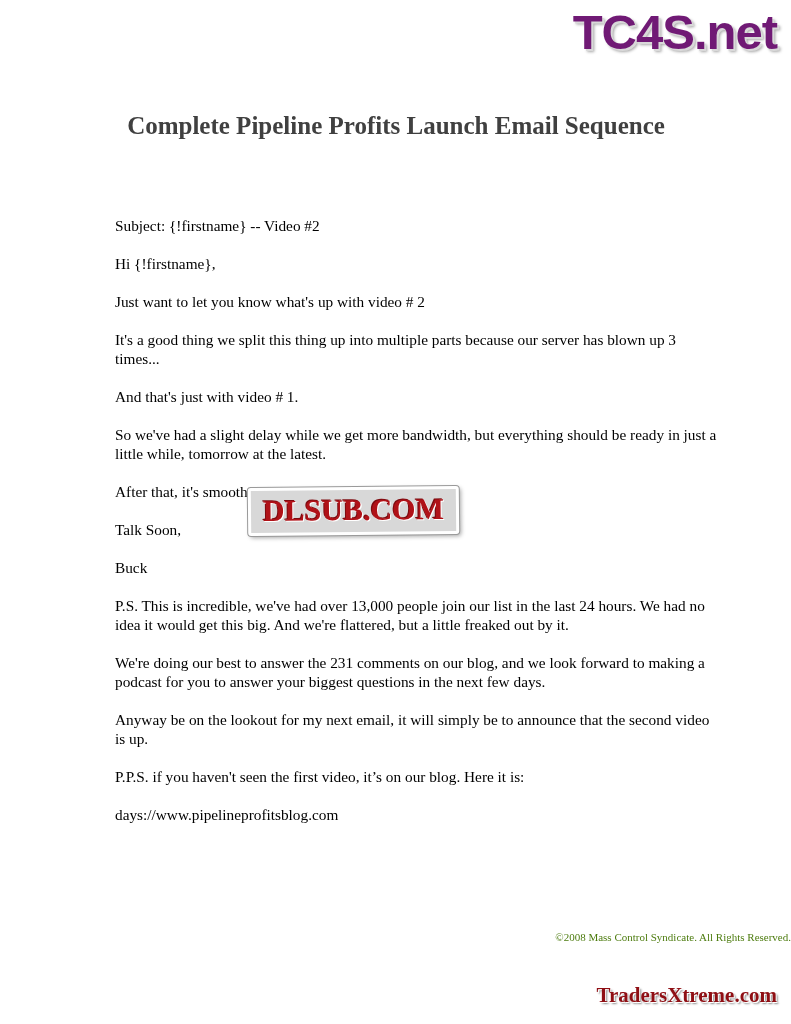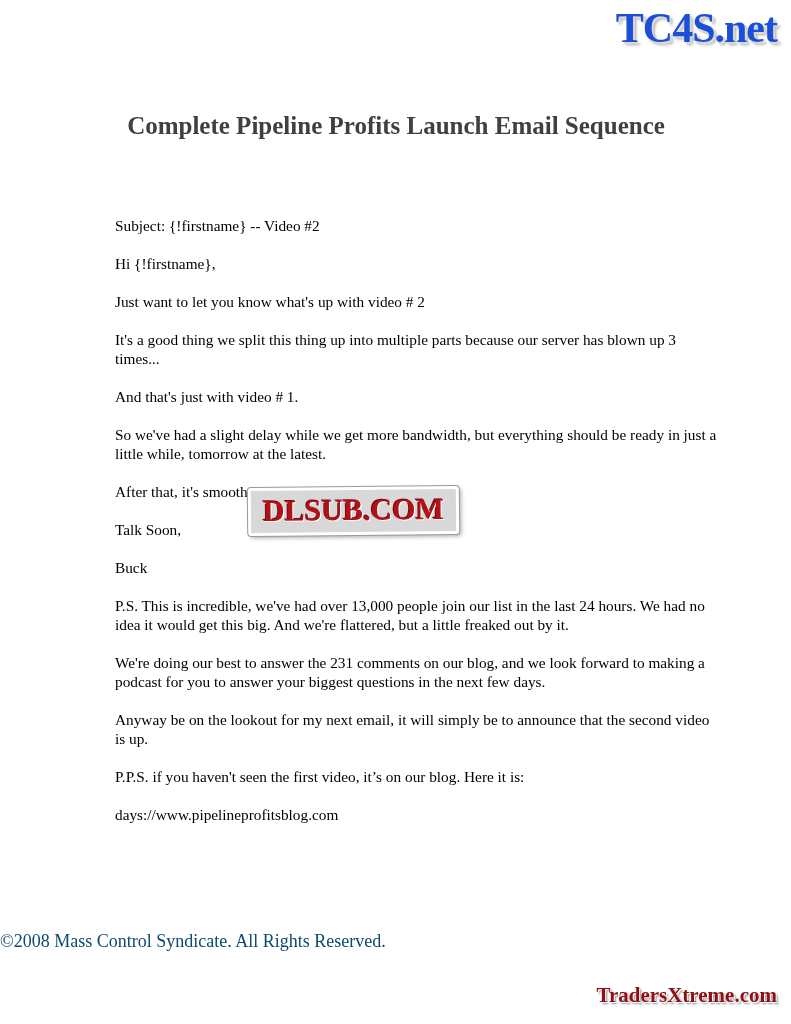--- a/index.html
+++ b/index.html
@@ -20,25 +20,25 @@
     position: absolute;
     inset: 0;
     box-sizing: border-box;
   }
 
   
   .wm-top {
     position: absolute;
     top: 4px;
     right: 14px;
-    font-family: Liberation Serif, serif;
+    font-family: Liberation Sans, sans-serif;
     font-weight: bold;
-    font-size: 42px;
+    font-size: 49px;
     letter-spacing: -1px;
-    color: #1d4ed8;
+    color: #701a75;
     text-shadow:
        2px 2px 0 #d9d9d9,
        3px 3px 3px rgba(0,0,0,0.35);
   }
 
   
   .wm-bottom {
     position: absolute;
     bottom: 16px;
     right: 14px;
@@ -99,23 +99,23 @@
   .body-block p {
     margin: 0 0 19px 0;
   }
 
   
   .copyright {
     position: absolute;
     left: 0;
     right: 0;
     top: 931px;
-    text-align: left;
-    font-size: 18px;
-    color: #0c4a6e;
+    text-align: right;
+    font-size: 11px;
+    color: #4d7c0f;
   }
 </style>
 </head>
 <body>
 
 <div class="page">
 
   <div class="wm-top">TC4S.net</div>
 
   <h1 class="doc-title">Complete Pipeline Profits Launch Email Sequence</h1>

